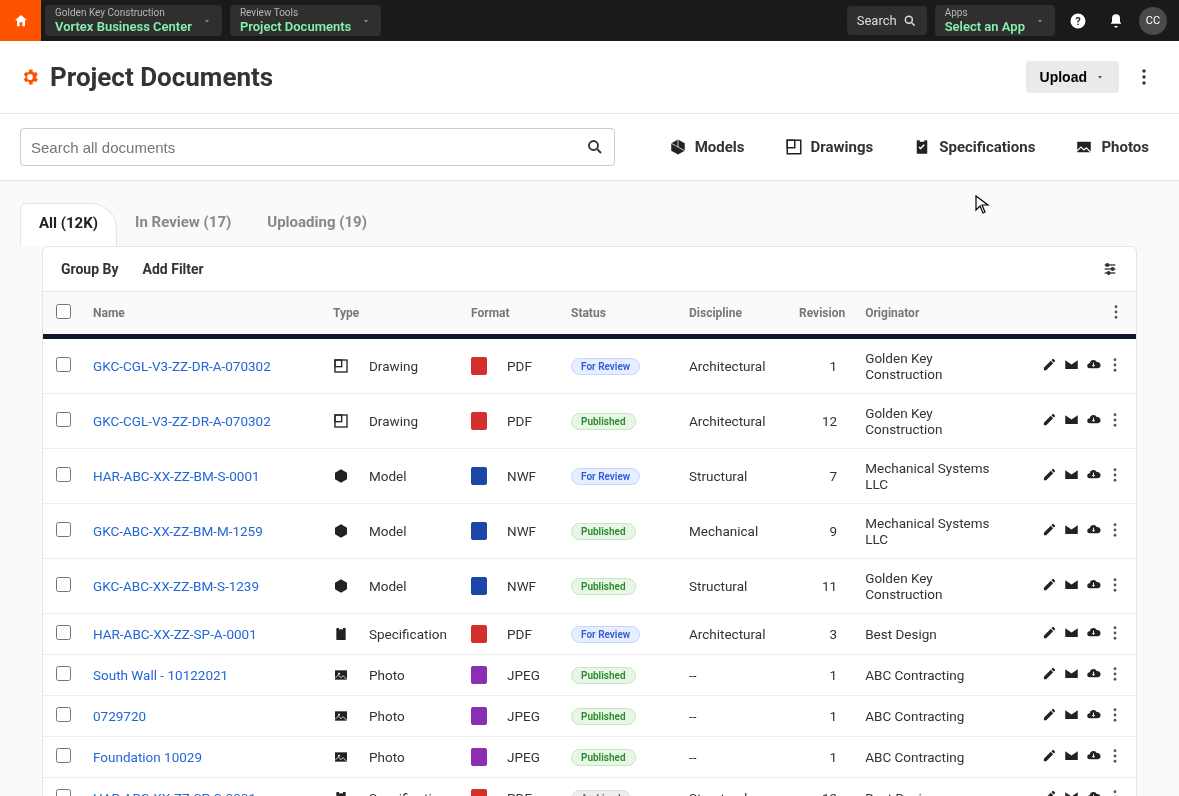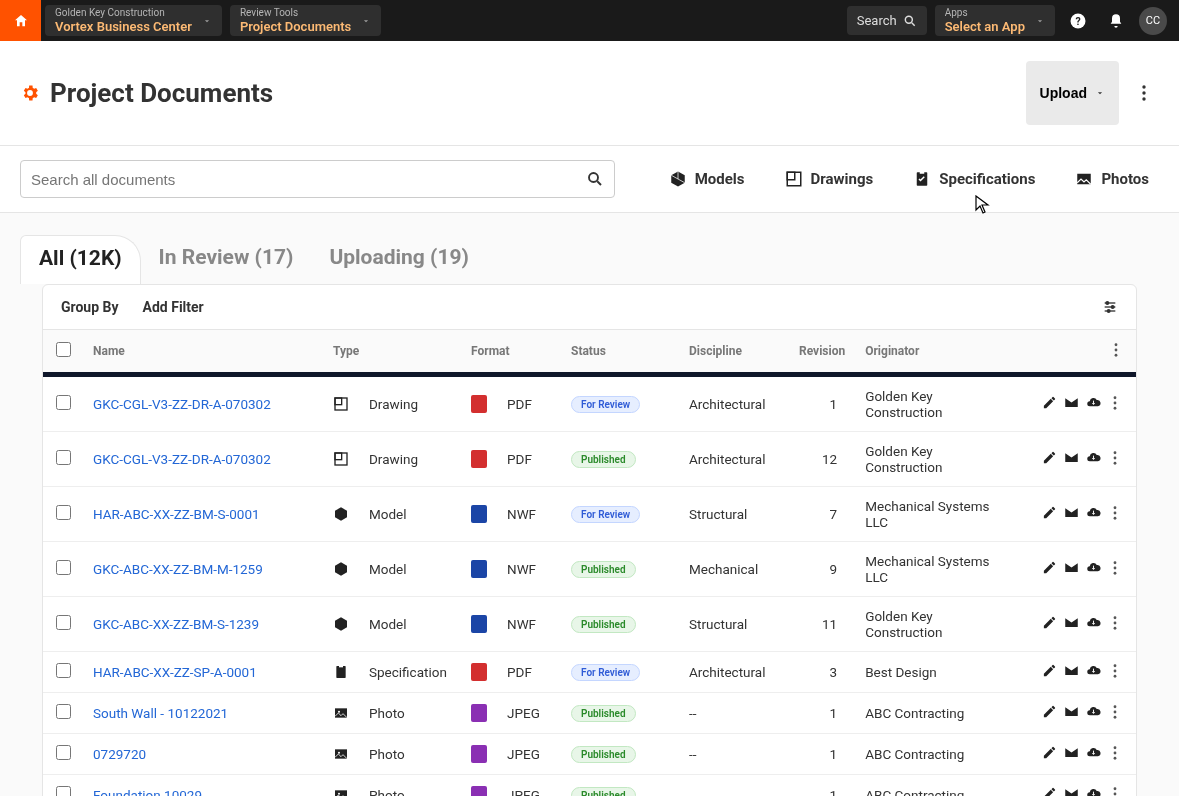--- a/index.html
+++ b/index.html
@@ -5,42 +5,42 @@
   * { box-sizing: border-box; margin: 0; padding: 0; }
   body { font-family: -apple-system, BlinkMacSystemFont, "Segoe UI", Roboto, Arial, sans-serif; background: #fff; width: 1179px; height: 796px; overflow: hidden; color: #333; }
   
   .topbar { display: flex; align-items: stretch; background: #1a1a1a; height: 41px; color: #fff; }
   .home-btn { width: 41px; background: #ff5200; display: flex; align-items: center; justify-content: center; }
   .brand { display: flex; align-items: center; padding: 0 14px; font-weight: 700; letter-spacing: 1px; font-size: 16px; }
   .brand .o { color: #ff5200; }
   .dd { background: #2f2f2f; border-radius: 4px; margin: 5px 4px; padding: 3px 10px; display: flex; align-items: center; cursor: pointer; }
   .dd-col { display: flex; flex-direction: column; line-height: 1.2; }
   .dd-label { font-size: 10px; color: #b5b5b5; }
-  .dd-value { font-size: 13px; font-weight: 600; color: #fdba74; }
+  .dd-value { font-size: 13px; font-weight: 600; color: #86efac; }
   .dd-caret { margin-left: 10px; opacity: 0.7; }
   .spacer { flex: 1; }
   .search-pill { background: #2f2f2f; border-radius: 4px; margin: 6px 4px; padding: 0 10px; display: flex; align-items: center; font-size: 13px; color: #ddd; gap: 6px; cursor: pointer; }
   .top-icon { width: 38px; display: flex; align-items: center; justify-content: center; cursor: pointer; }
   .avatar { width: 28px; height: 28px; border-radius: 50%; background: #4a4a4a; display: flex; align-items: center; justify-content: center; font-size: 11px; margin: 0 12px 0 4px; align-self: center; }
   
   .page-head { display: flex; align-items: center; padding: 20px 20px 20px 20px; border-bottom: 1px solid #e5e5e5; }
   .gear-ico { color: #ff5200; margin-right: 10px; }
   .page-title { font-size: 26px; font-weight: 700; }
-  .upload-btn { background: #eaeaea; border: none; border-radius: 4px; padding: 24px 14px; font-size: 14px; font-weight: 600; display: flex; align-items: center; gap: 8px; cursor: pointer; }
+  .upload-btn { background: #eaeaea; border: none; border-radius: 4px; padding: 8px 14px; font-size: 14px; font-weight: 600; display: flex; align-items: center; gap: 8px; cursor: pointer; }
   .kebab-btn { width: 30px; display: flex; justify-content: center; cursor: pointer; margin-left: 10px; }
   
   .secondary { display: flex; align-items: center; padding: 14px 20px; border-bottom: 1px solid #e5e5e5; gap: 32px; }
   .search-wrap { flex: 0 0 595px; border: 1px solid #ccc; border-radius: 4px; display: flex; align-items: center; padding: 0 10px; height: 38px; }
   .search-wrap input { border: none; flex: 1; font-size: 15px; outline: none; background: transparent; }
   .quick-links { display: flex; gap: 40px; margin-left: auto; padding-right: 10px; }
   .qlink { display: flex; align-items: center; gap: 8px; font-weight: 700; font-size: 15px; cursor: pointer; }
   
   .tabs-area { background: #fafafa; padding: 0 20px; }
   .tabrow { display: flex; gap: 0; padding-top: 22px; }
-  .tab { padding: 10px 18px 14px; font-size: 21px; font-weight: 700; color: #888; cursor: pointer; }
+  .tab { padding: 10px 18px 14px; font-size: 15px; font-weight: 700; color: #888; cursor: pointer; }
   .tab.active { color: #222; background: #fff; border: 1px solid #e5e5e5; border-bottom: none; border-radius: 6px 26px 0 0; }
   
   .panel { margin: 0 22px 0 22px; border: 1px solid #e5e5e5; border-radius: 6px; background: #fff; }
   .panel-ctl { display: flex; align-items: center; padding: 14px 18px; gap: 24px; font-weight: 700; font-size: 14px; }
   .panel-ctl .right { margin-left: auto; cursor: pointer; }
   table { width: 100%; border-collapse: collapse; font-size: 13.5px; }
   thead th { text-align: left; font-weight: 700; color: #777; font-size: 12px; padding: 12px 10px; border-top: 1px solid #e5e5e5; border-bottom: 5px solid #0f172a; background: #fafafa; }
   tbody td { padding: 11px 10px; border-bottom: 1px solid #eee; vertical-align: middle; }
   .chk { width: 40px; text-align: center; }
   input[type=checkbox] { width: 15px; height: 15px; }

